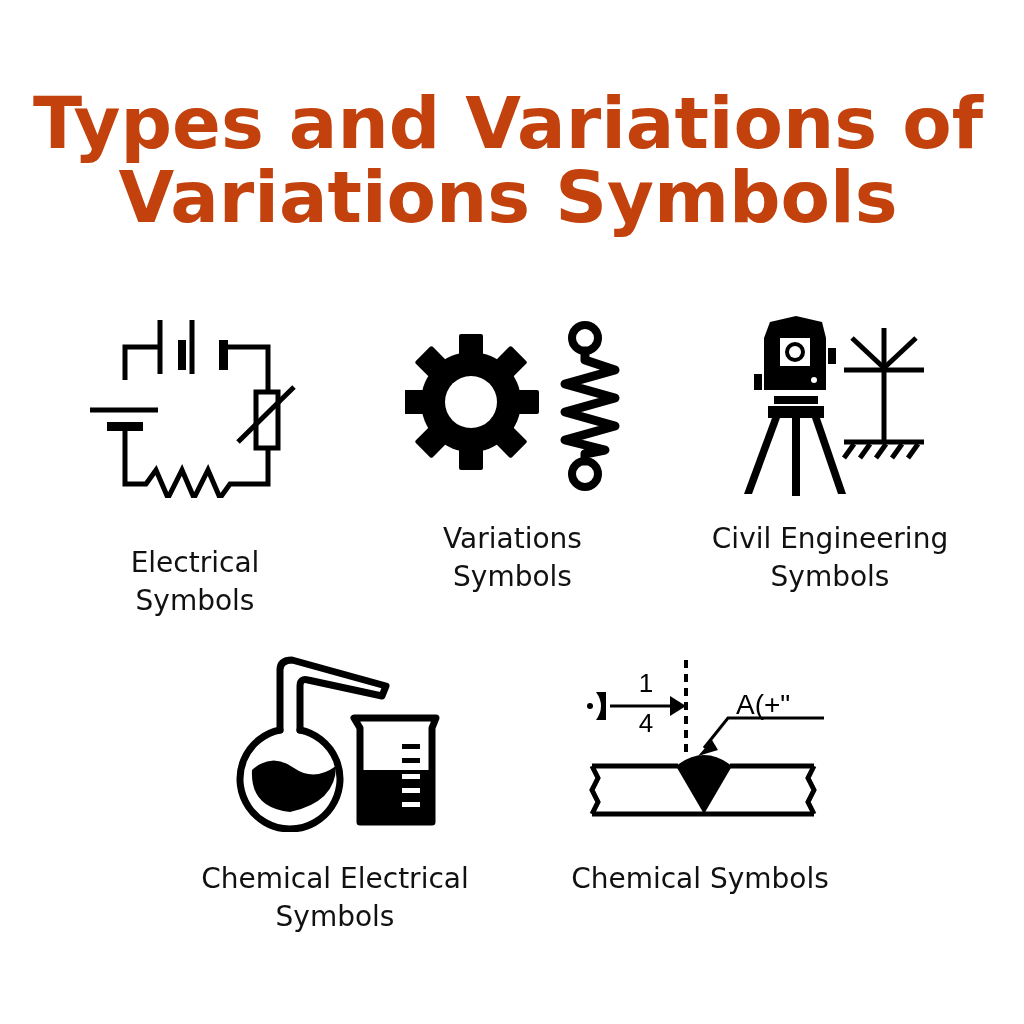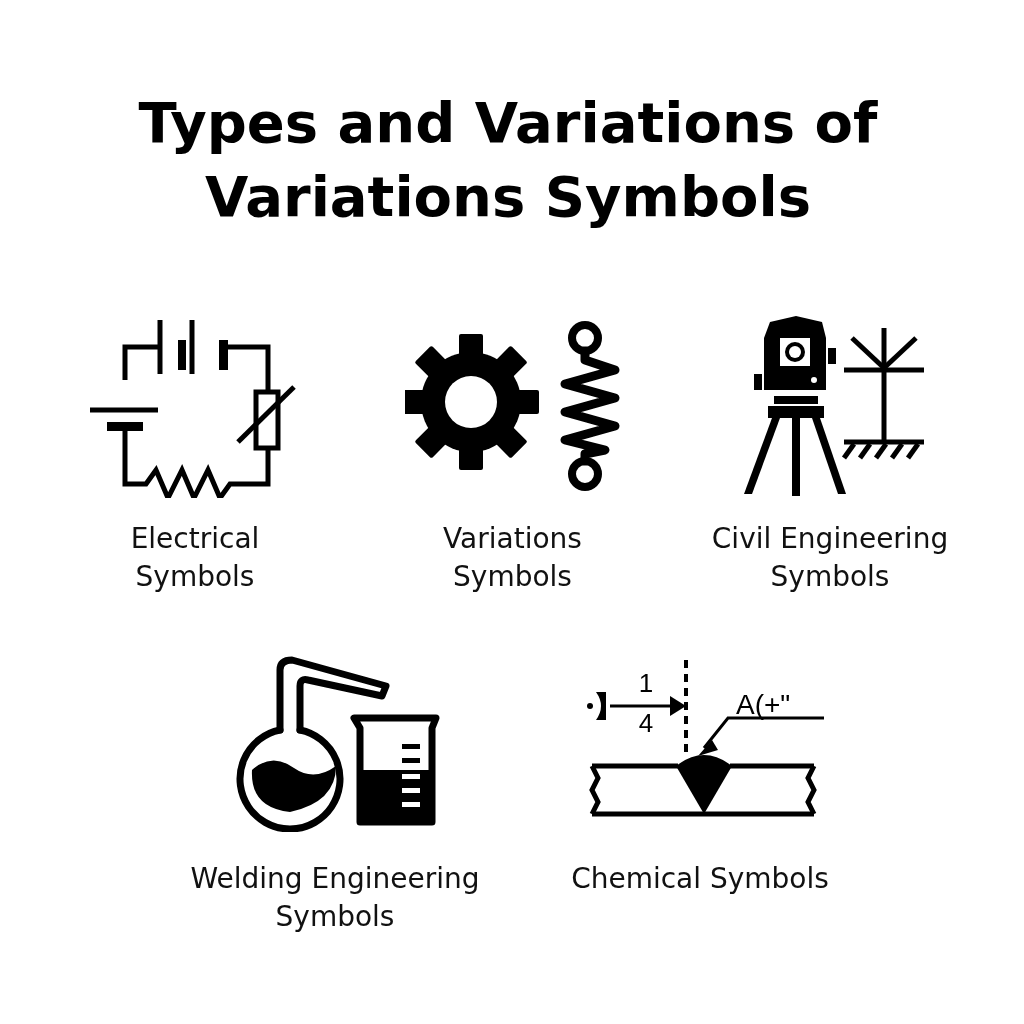--- a/index.html
+++ b/index.html
@@ -3,21 +3,21 @@
 <meta charset="utf-8">
 <style>
   html, body { margin: 0; padding: 0; }
   body {
     width: 1024px; height: 1024px; background: #ffffff; position: relative; overflow: hidden;
     font-family: "Liberation Sans", sans-serif;
   }
   .title {
     position: absolute; left: 0; top: 86px; width: 1016px; text-align: center;
     font-family: "DejaVu Sans", sans-serif; font-weight: bold;
-    font-size: 56px; line-height: 74px; color: #000000; letter-spacing: 0px;
+    font-size: 72px; line-height: 74px; color: #c2410c; letter-spacing: 0px;
   }
   .title span { display: block; }
   .cell { position: absolute; }
   .icon { position: absolute; }
   .label {
     position: absolute; text-align: center; color: #111111;
     font-family: "DejaVu Sans", sans-serif; font-size: 28px; line-height: 38px;
     white-space: nowrap;
   }
   .label span { display: block; }
@@ -45,21 +45,21 @@
       <polyline points="180,136 180,172 150,172"></polyline>
 
       <polyline points="150,172 142,172 132,186 120,158 106,186 94,158 80,186 68,158 58,172 37,172 37,118"></polyline>
 
       <line x1="2" y1="98" x2="70" y2="98"></line>
     </g>
     <rect x="90" y="28" width="8" height="30" fill="#000"></rect>
     <rect x="131" y="28" width="9" height="30" fill="#000"></rect>
     <rect x="19" y="110" width="36" height="9" fill="#000"></rect>
   </svg>
-  <div class="label" style="left:95px;top:520px;width:200px">
+  <div class="label" style="left:95px;top:544px;width:200px">
     <span>Electrical</span>
     <span>Symbols</span>
   </div>
 </div>
 
 <div class="cell">
   <svg class="icon" style="left:405px;top:312px" width="220" height="186" viewBox="0 0 220 186">
     <g transform="translate(66,90)">
       <g fill="#000">
         <circle r="50"></circle>
@@ -136,21 +136,21 @@
       <path d="M118,66 L200,66 L196,76 L196,170 L124,170 L124,76 Z" fill="none" stroke="#000" stroke-width="7" stroke-linejoin="round"></path>
       <rect x="124" y="118" width="72" height="52" fill="#000"></rect>
       <rect x="166" y="92" width="18" height="5" fill="#000"></rect>
       <rect x="166" y="106" width="18" height="5" fill="#000"></rect>
       <rect x="166" y="122" width="18" height="5" fill="#fff"></rect>
       <rect x="166" y="136" width="18" height="5" fill="#fff"></rect>
       <rect x="166" y="150" width="18" height="5" fill="#fff"></rect>
     </g>
   </svg>
   <div class="label" style="left:165px;top:860px;width:340px">
-    <span>Welding Engineering</span>
+    <span>Chemical Electrical</span>
     <span>Symbols</span>
   </div>
 </div>
 
 <div class="cell">
   <svg class="icon" style="left:584px;top:656px" width="240" height="180" viewBox="0 0 240 180">
 
     <circle cx="6" cy="50" r="3" fill="#000"></circle>
     <path d="M12,36 L22,36 L22,64 L12,64 Q22,50 12,36 Z" fill="#000"></path>
 

